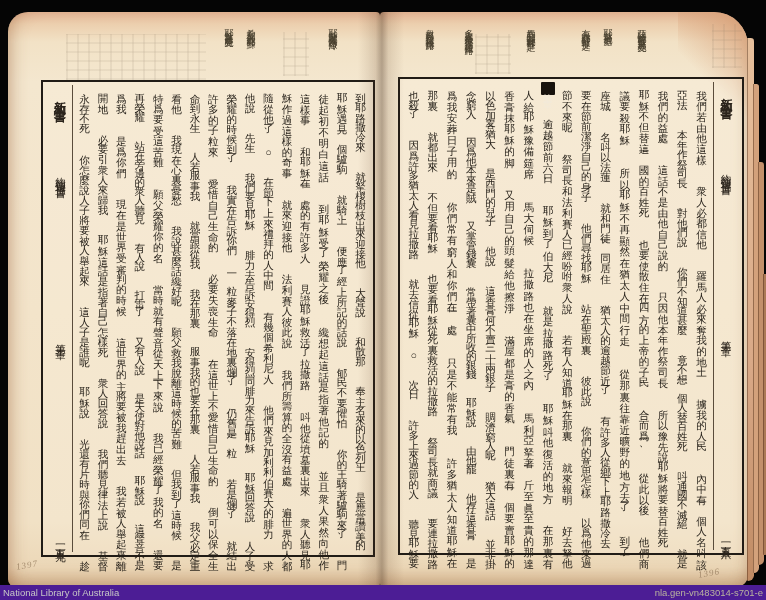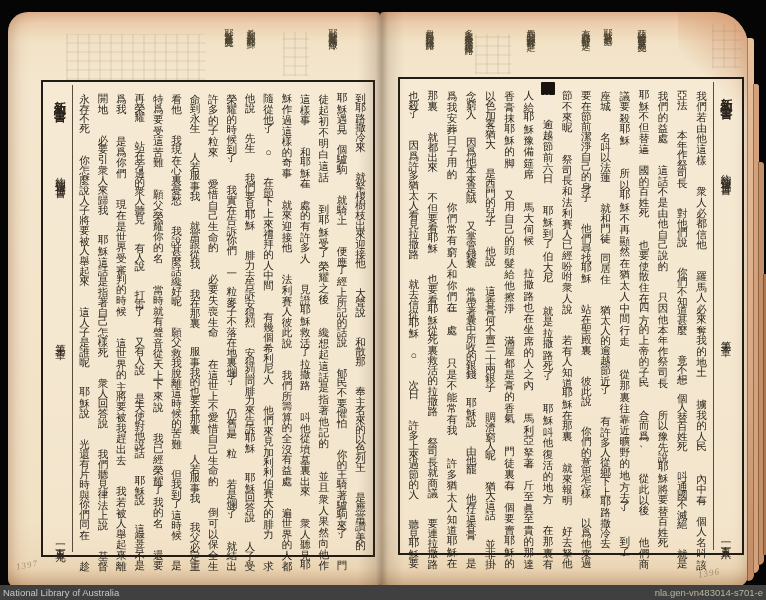--- a/index.html
+++ b/index.html
@@ -47,21 +47,21 @@
     line-height:11.4px;letter-spacing:1.5px;color:#49402f;}
   .note.w2{width:23px;} .note.w3{width:34px;}
 
   .ghost{position:absolute;opacity:.5;filter:blur(.7px);pointer-events:none;
     background:
       repeating-linear-gradient(90deg,rgba(130,115,95,.22) 0 2px,rgba(130,115,95,0) 2px 11px),
       repeating-linear-gradient(0deg,rgba(130,115,95,.20) 0 2px,rgba(130,115,95,0) 2px 9px);}
   .pencil{position:absolute;font-style:italic;font-size:9px;letter-spacing:1px;
     color:rgba(128,102,72,.62);transform:rotate(-10deg);}
 
-  .caption-bar{position:absolute;left:0;right:0;bottom:0;height:15px;background:#404040;
+  .caption-bar{position:absolute;left:0;right:0;bottom:0;height:15px;background:#4c1d95;
     display:flex;justify-content:space-between;align-items:center;padding:0 3px;
     font-family:"Liberation Sans",sans-serif;font-size:9.5px;}
   .cap-left{color:#c6c6c6;} .cap-right{color:#bab49e;}
 </style>
 </head>
 <body>
 
 <div class="stage">
   <div class="book">
 

